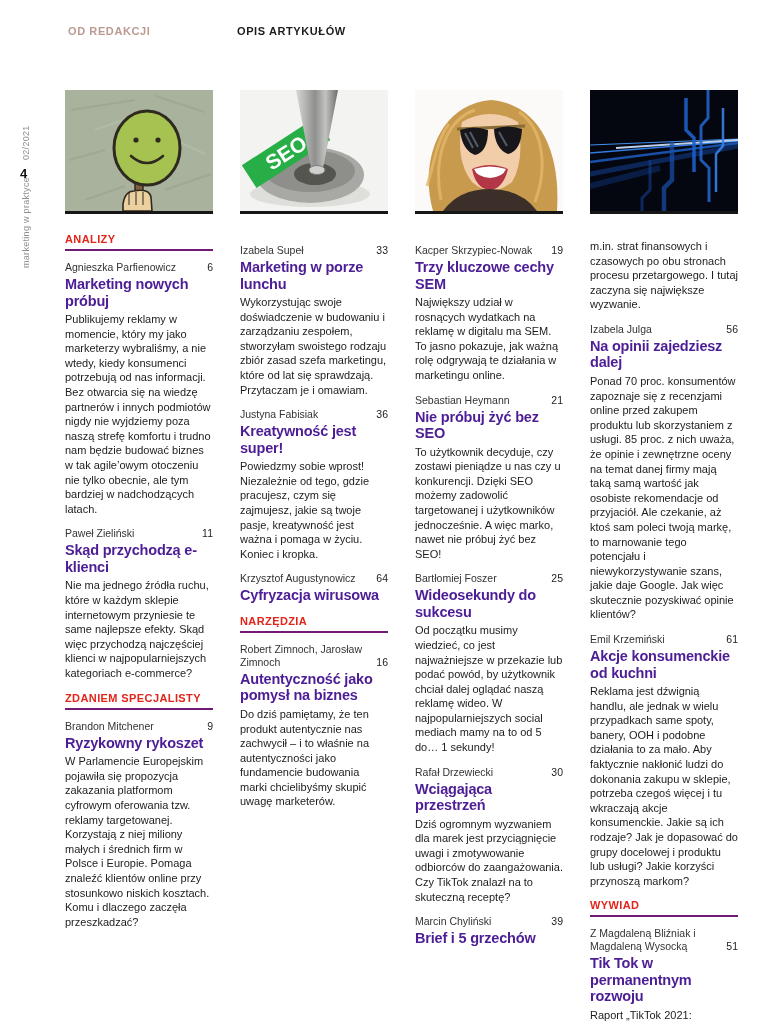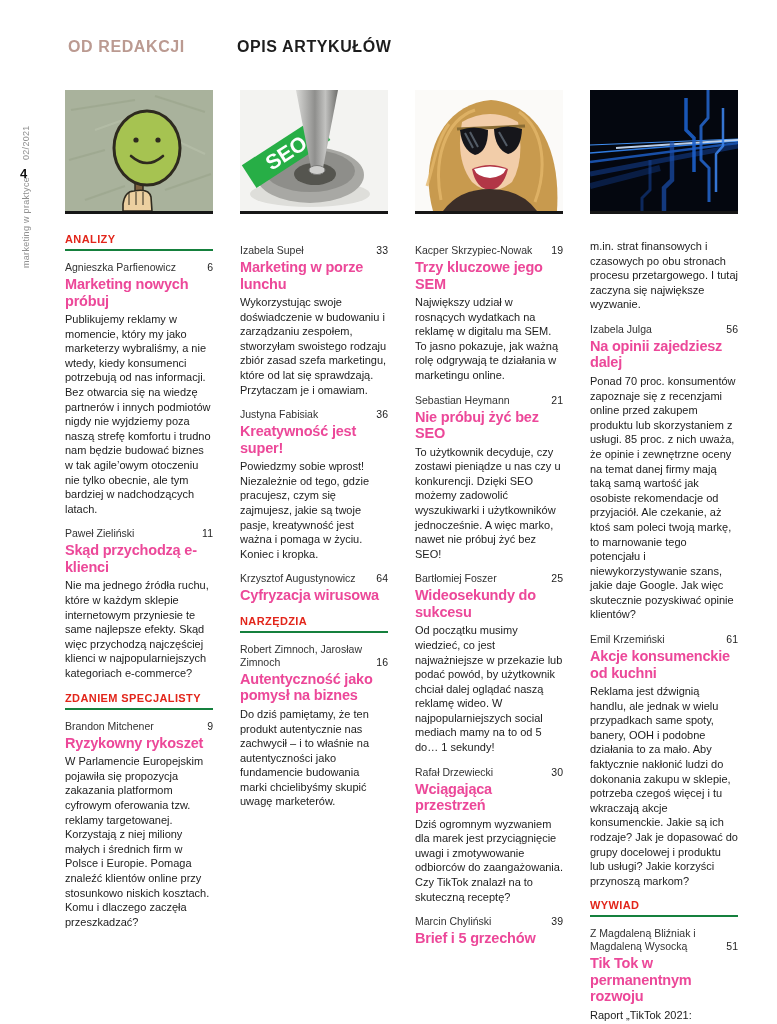--- a/index.html
+++ b/index.html
@@ -1,20 +1,20 @@
 <!DOCTYPE html>
 <html lang="pl"><head>
 <meta charset="utf-8">
 <style>
   html,body{margin:0;padding:0;}
   body{background:#e9e9e9;font-family:"Liberation Sans", sans-serif;}
   .page{position:relative;width:777px;height:1024px;background:#ffffff;overflow:hidden;margin:0 auto;}
 
   
-  .tab{position:absolute;top:38px;font-size:16px;font-weight:bold;letter-spacing:.6px;}
+  .tab{position:absolute;top:25px;font-size:11px;font-weight:bold;letter-spacing:.6px;}
   .tab-left{left:68px;color:#bb9a91;}
   .tab-right{left:237px;color:#1d1d1d;}
 
   
   .spine-rot{position:absolute;transform:rotate(-90deg);transform-origin:left top;white-space:nowrap;
              font-size:9px;color:#8f8f8f;letter-spacing:.3px;}
   .spine-issue{left:21px;top:160px;}
   .spine-title{left:21px;top:268px;}
   .spine-page{position:absolute;left:20px;top:166px;font-size:13px;font-weight:bold;color:#101010;}
 
@@ -24,28 +24,28 @@
   .thumb svg{display:block;}
 
   
   .cols{position:absolute;left:65px;top:231px;display:flex;gap:27px;}
   .col{width:148px;}
   .pad13{padding-top:13px;}
   .pad8{padding-top:8px;}
 
   .section-block{margin:2px 0 10px;}
   .section-label{display:block;color:#e2251a;font-size:11px;font-weight:bold;letter-spacing:.4px;
-                 padding-bottom:4px;border-bottom:2px solid #15803d;line-height:1.1;}
+                 padding-bottom:4px;border-bottom:2px solid #701a75;line-height:1.1;}
 
   .art{margin-bottom:11px;}
   .meta{display:flex;justify-content:space-between;align-items:flex-end;gap:6px;
         font-size:10.5px;line-height:13px;color:#333;margin-bottom:2px;}
   .meta .author{flex:1;}
   .meta .pageno{color:#1d1d1d;}
-  .title{margin:0 0 3px;font-size:14.5px;line-height:16.5px;font-weight:bold;color:#ec4899;letter-spacing:-.2px;}
+  .title{margin:0 0 3px;font-size:14.5px;line-height:16.5px;font-weight:bold;color:#4c1d95;letter-spacing:-.2px;}
   .body{margin:0;font-size:11px;line-height:14.6px;color:#1c1c1c;}
   .cont{margin:0 0 11px;font-size:11px;line-height:14.6px;color:#1c1c1c;}
 </style>
 </head>
 <body>
 
 <div class="page">
 
   <div class="tab tab-left">OD REDAKCJI</div>
   <div class="tab tab-right">OPIS ARTYKUŁÓW</div>
@@ -197,30 +197,30 @@
         <p class="body">Do dziś pamiętamy, że ten produkt autentycznie nas zachwycił – i to właśnie na autentyczności jako fundamencie budowania marki chcielibyśmy skupić uwagę marketerów.</p>
       </article>
     </div>
 
     <div class="col pad13">
       <article class="art">
         <div class="meta">
           <span class="author">Kacper Skrzypiec-Nowak</span>
           <span class="pageno">19</span>
         </div>
-        <h3 class="title">Trzy kluczowe jego SEM</h3>
+        <h3 class="title">Trzy kluczowe cechy SEM</h3>
         <p class="body">Największy udział w rosnących wydatkach na reklamę w digitalu ma SEM. To jasno pokazuje, jak ważną rolę odgrywają te działania w marketingu online.</p>
       </article>
       <article class="art">
         <div class="meta">
           <span class="author">Sebastian Heymann</span>
           <span class="pageno">21</span>
         </div>
         <h3 class="title">Nie próbuj żyć bez SEO</h3>
-        <p class="body">To użytkownik decyduje, czy zostawi pieniądze u nas czy u konkurencji. Dzięki SEO możemy zadowolić wyszukiwarki i użytkowników jednocześnie. A więc marko, nawet nie próbuj żyć bez SEO!</p>
+        <p class="body">To użytkownik decyduje, czy zostawi pieniądze u nas czy u konkurencji. Dzięki SEO możemy zadowolić targetowanej i użytkowników jednocześnie. A więc marko, nawet nie próbuj żyć bez SEO!</p>
       </article>
       <article class="art">
         <div class="meta">
           <span class="author">Bartłomiej Foszer</span>
           <span class="pageno">25</span>
         </div>
         <h3 class="title">Wideosekundy do sukcesu</h3>
         <p class="body">Od początku musimy wiedzieć, co jest najważniejsze w przekazie lub podać powód, by użytkownik chciał dalej oglądać naszą reklamę wideo. W najpopularniejszych social mediach mamy na to od 5 do… 1 sekundy!</p>
       </article>
       <article class="art">

